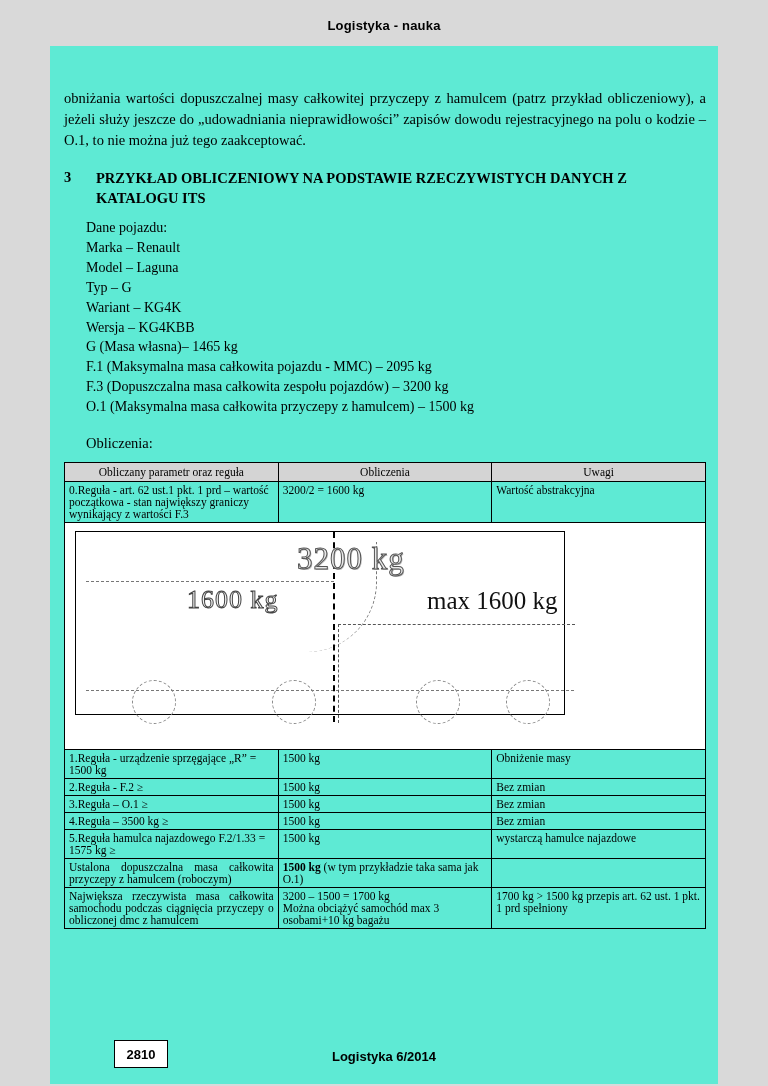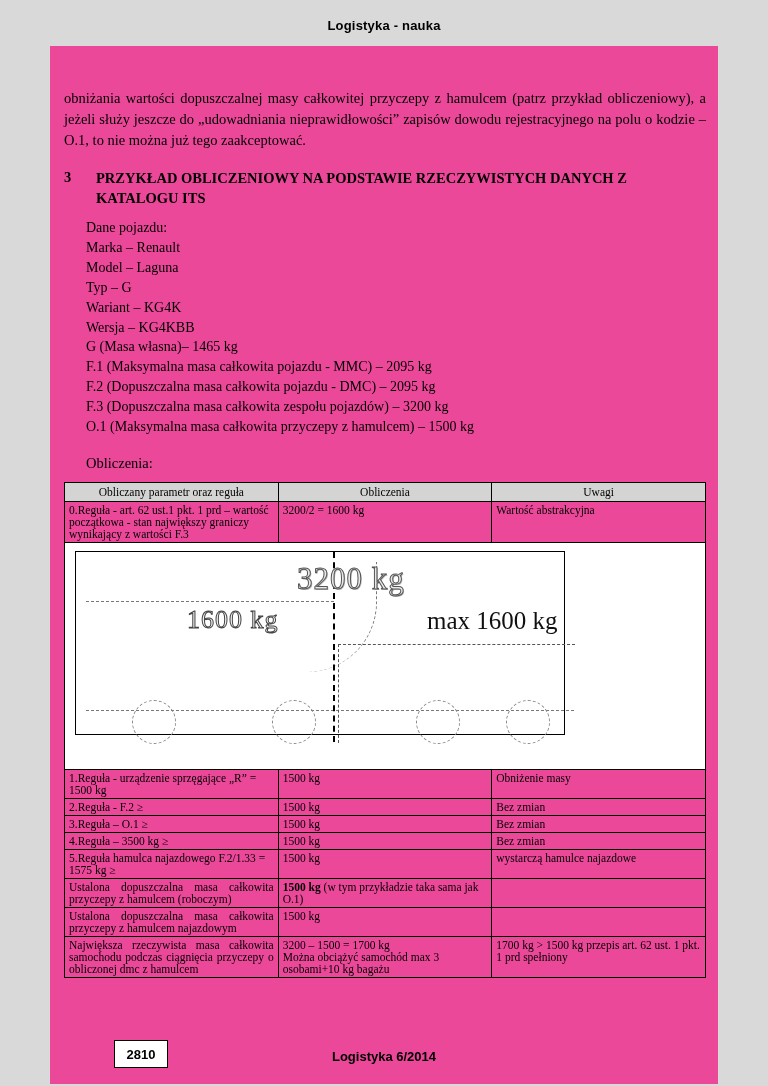--- a/index.html
+++ b/index.html
@@ -13,21 +13,21 @@
     font-family: "Liberation Serif", serif;
     color: #000;
     overflow: hidden;
   }
   .page {
     position: absolute;
     left: 50px;
     top: 46px;
     width: 668px;
     height: 1038px;
-    background: #ec4899;
+    background: #5eead4;
   }
   .header-title {
     position: absolute;
     top: 18px;
     left: 0;
     width: 768px;
     text-align: center;
     font-family: "Liberation Sans", sans-serif;
     font-weight: bold;
     font-size: 13px;
@@ -237,21 +237,20 @@
 
     <div class="data-list">
       <div>Dane pojazdu:</div>
       <div>Marka – Renault</div>
       <div>Model – Laguna</div>
       <div>Typ – G</div>
       <div>Wariant – KG4K</div>
       <div>Wersja – KG4KBB</div>
       <div>G (Masa własna)– 1465 kg</div>
       <div>F.1 (Maksymalna masa całkowita pojazdu - MMC) – 2095 kg</div>
-      <div>F.2 (Dopuszczalna masa całkowita pojazdu - DMC) – 2095 kg</div>
       <div>F.3 (Dopuszczalna masa całkowita zespołu pojazdów) – 3200 kg</div>
       <div>O.1 (Maksymalna masa całkowita przyczepy z hamulcem) – 1500 kg</div>
     </div>
 
     <div class="obliczenia-label">Obliczenia:</div>
 
     <table class="calc">
       <thead>
         <tr>
           <th class="c1">Obliczany parametr oraz reguła</th>
@@ -309,25 +308,20 @@
           <td class="c1">5.Reguła hamulca najazdowego  F.2/1.33 = 1575 kg ≥</td>
           <td class="c2">1500 kg</td>
           <td class="c3">wystarczą hamulce najazdowe</td>
         </tr>
         <tr>
           <td class="c1 just">Ustalona dopuszczalna masa całkowita przyczepy z hamulcem (roboczym)</td>
           <td class="c2"><span class="bold">1500 kg</span> <span>(w tym przykładzie taka sama jak O.1)</span></td>
           <td class="c3"></td>
         </tr>
         <tr>
-          <td class="c1 just">Ustalona dopuszczalna masa całkowita przyczepy z hamulcem najazdowym</td>
-          <td class="c2">1500 kg</td>
-          <td class="c3"></td>
-        </tr>
-        <tr>
           <td class="c1 just">Największa rzeczywista masa całkowita samochodu podczas ciągnięcia przyczepy o obliczonej dmc z hamulcem</td>
           <td class="c2" style="white-space:pre-line">3200 – 1500 = 1700 kg
 Można obciążyć samochód max 3 osobami+10 kg bagażu</td>
           <td class="c3">1700 kg &gt; 1500 kg  przepis art. 62 ust. 1 pkt. 1 prd spełniony</td>
         </tr>
       </tbody>
     </table>
 
   </div>
 

